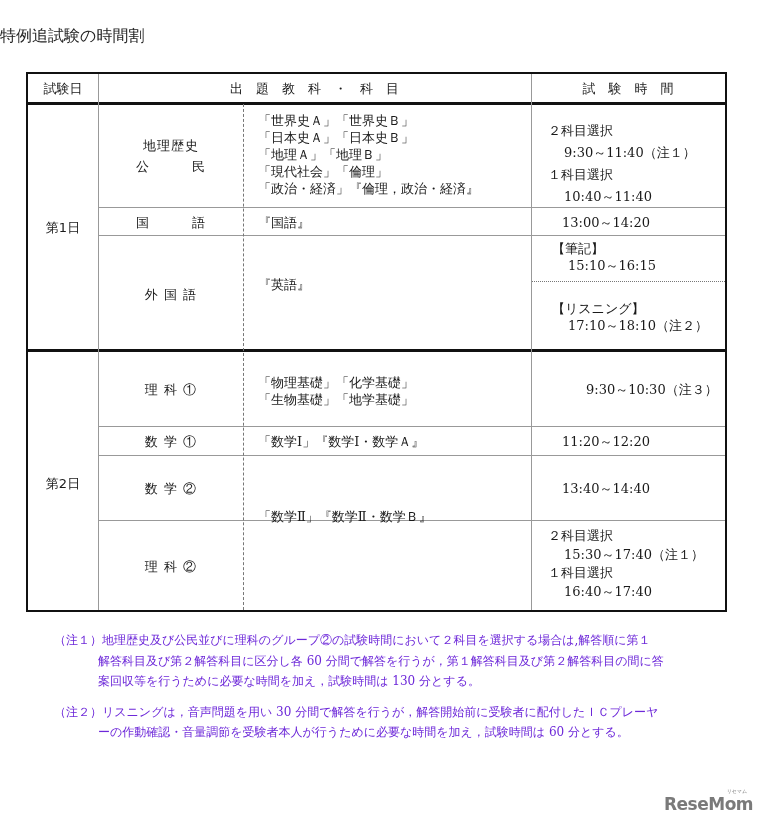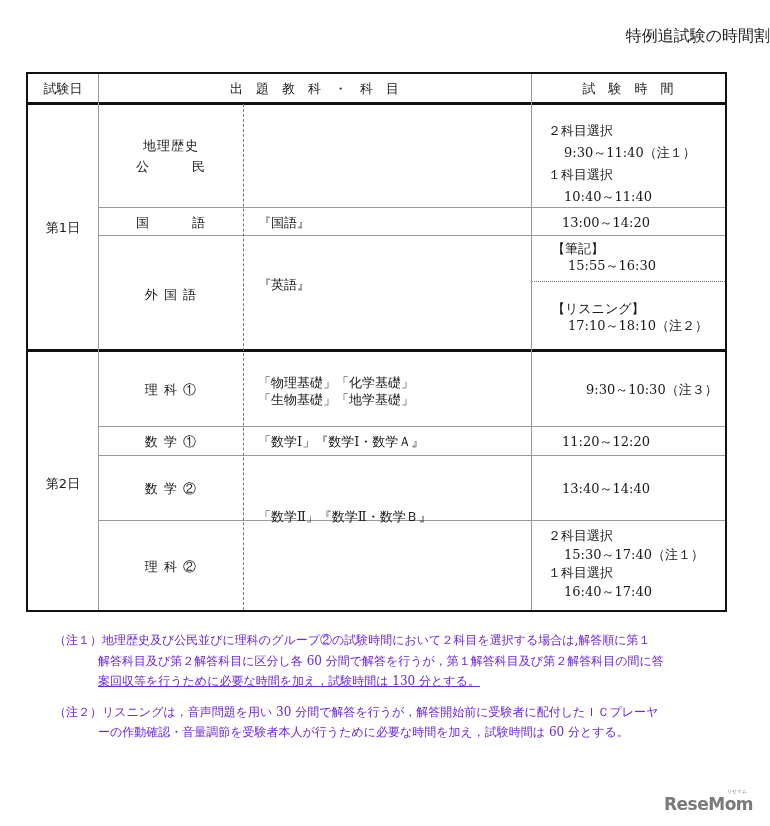--- a/index.html
+++ b/index.html
@@ -1,18 +1,18 @@
 <!DOCTYPE html>
 <html><head>
 <meta charset="utf-8">
 <style>
   html, body { margin:0; padding:0; background:#ffffff; }
   body { width:770px; height:826px; position:relative; overflow:hidden;
          font-family:"DejaVu Serif","Liberation Serif",serif; color:#1a1a1a; }
-  .title { position:absolute; top:26px; left:0; width:770px; text-align:right;
+  .title { position:absolute; top:26px; left:0; width:770px; text-align:left;
            font-family:"DejaVu Sans","Liberation Sans",sans-serif; font-size:16px; letter-spacing:0px; color:#222; }
   .tbl { position:absolute; left:26px; top:72px; width:701px; height:540px;
          border:2px solid #111; box-sizing:border-box; }
   .hl { position:absolute; left:0; height:0; border-top:1px solid #999; }
   .hl.thick { border-top:3px solid #111; }
   .hl.dot { border-top:1px dotted #777; }
   .vl { position:absolute; width:0; border-left:1px solid #999; }
   .vl.dash { border-left:1px dashed #777; }
   .cell { position:absolute; font-size:13px; line-height:17px; }
   .hdr { font-family:"DejaVu Sans","Liberation Sans",sans-serif; font-size:13px; text-align:center; }
@@ -50,36 +50,43 @@
   <div class="cell hdr" style="left:0;top:6px;width:70px;">試験日</div>
   <div class="cell hdr" style="left:70px;top:6px;width:433px;white-space:pre;">出　題　教　科　・　科　目</div>
   <div class="cell hdr" style="left:503px;top:6px;width:194px;white-space:pre;">試　験　時　間</div>
 
   <div class="cell day" style="left:0;top:145px;">第1日</div>
 
   <div class="cell subj" style="left:71px;top:61px;line-height:21px;">
     <div>地理歴史</div>
     <div style="white-space:pre;">公　　　民</div>
   </div>
+  <div class="cell det" style="left:230px;top:38px;">
+    <div>「世界史Ａ」「世界史Ｂ」</div>
+    <div>「日本史Ａ」「日本史Ｂ」</div>
+    <div>「地理Ａ」「地理Ｂ」</div>
+    <div>「現代社会」「倫理」</div>
+    <div>「政治・経済」『倫理，政治・経済』</div>
+  </div>
   <div class="cell time" style="left:520px;top:46px;line-height:22px;">
     <div>２科目選択</div>
     <div style="padding-left:16px;">9:30～11:40（注１）</div>
     <div>１科目選択</div>
     <div style="padding-left:16px;">10:40～11:40</div>
   </div>
 
   <div class="cell subj" style="left:71px;top:140px;white-space:pre;">国　　　語</div>
   <div class="cell det" style="left:230px;top:140px;">『国語』</div>
   <div class="cell time" style="left:534px;top:140px;">13:00～14:20</div>
 
   <div class="cell subj" style="left:71px;top:212px;">外 国 語</div>
   <div class="cell det" style="left:230px;top:202px;">『英語』</div>
   <div class="cell time" style="left:524px;top:166px;">
     <div>【筆記】</div>
-    <div style="padding-left:16px;">15:55～16:30</div>
+    <div style="padding-left:16px;">15:10～16:15</div>
   </div>
   <div class="cell time" style="left:524px;top:226px;">
     <div>【リスニング】</div>
     <div style="padding-left:16px;">17:10～18:10（注２）</div>
   </div>
 
   <div class="cell day" style="left:0;top:401px;">第2日</div>
 
   <div class="cell subj" style="left:71px;top:307px;">理 科 ①</div>
   <div class="cell det" style="left:230px;top:300px;">
@@ -103,21 +110,21 @@
     <div>１科目選択</div>
     <div style="padding-left:16px;">16:40～17:40</div>
   </div>
 </div>
 
 <div class="notes">
   <div class="note">
     <span class="lbl">（注１）</span>
     <div>地理歴史及び公民並びに理科のグループ②の試験時間において２科目を選択する場合は,解答順に第１</div>
     <div style="margin-left:-4px;">解答科目及び第２解答科目に区分し各 60 分間で解答を行うが，第１解答科目及び第２解答科目の間に答</div>
-    <div style="margin-left:-4px;text-decoration:underline;">案回収等を行うために必要な時間を加え，試験時間は 130 分とする。</div>
+    <div style="margin-left:-4px;">案回収等を行うために必要な時間を加え，試験時間は 130 分とする。</div>
   </div>
   <div class="note">
     <span class="lbl">（注２）</span>
     <div>リスニングは，音声問題を用い 30 分間で解答を行うが，解答開始前に受験者に配付したＩＣプレーヤ</div>
     <div style="margin-left:-4px;">ーの作動確認・音量調節を受験者本人が行うために必要な時間を加え，試験時間は 60 分とする。</div>
   </div>
 </div>
 
 <div class="logo">
   <span>ReseMom</span>

